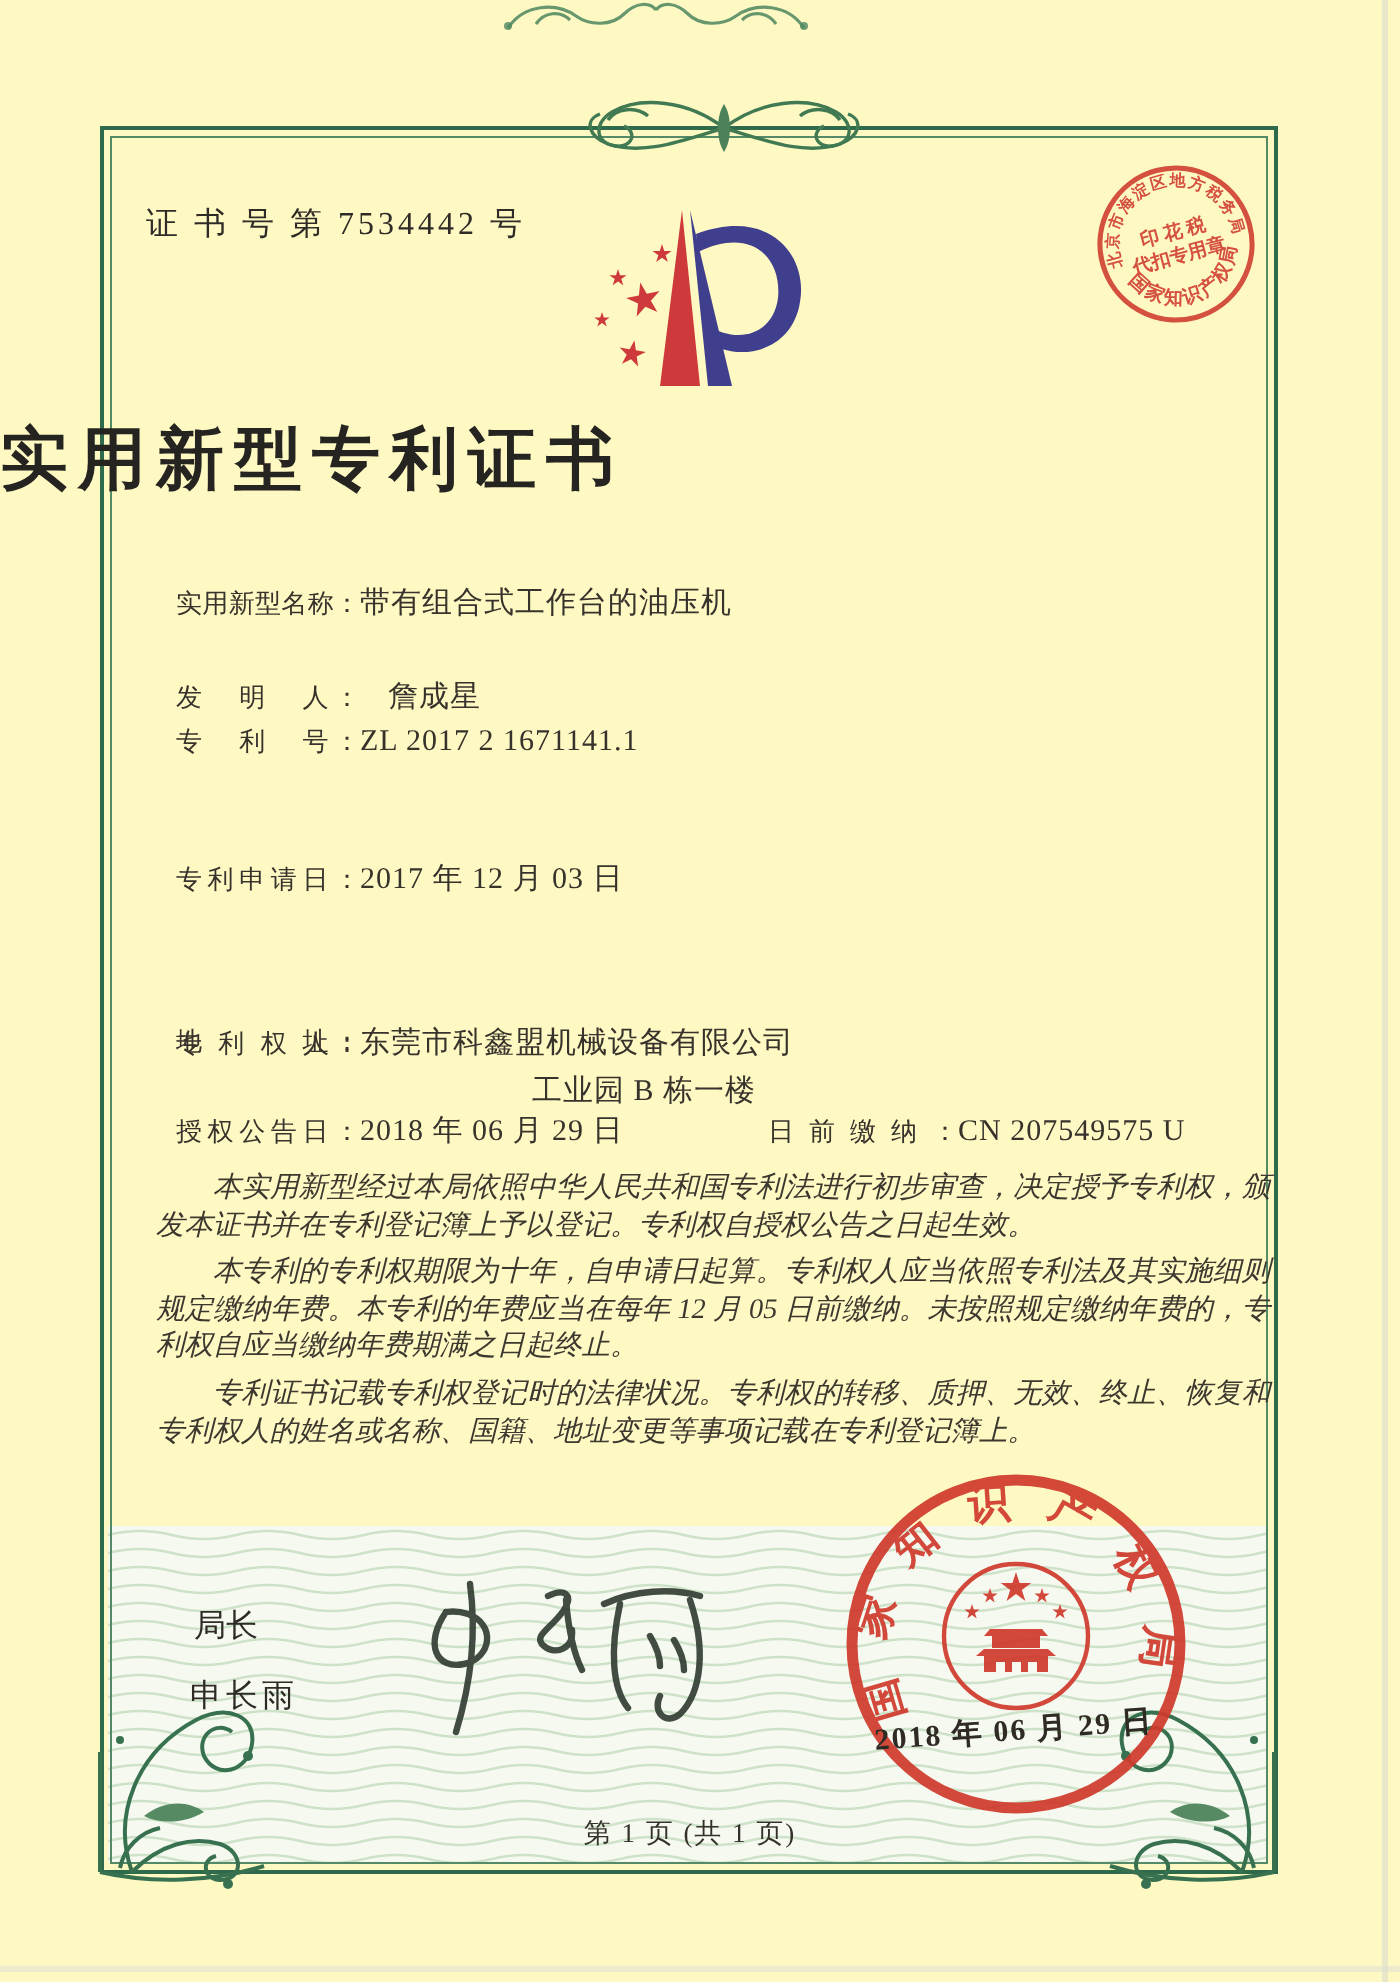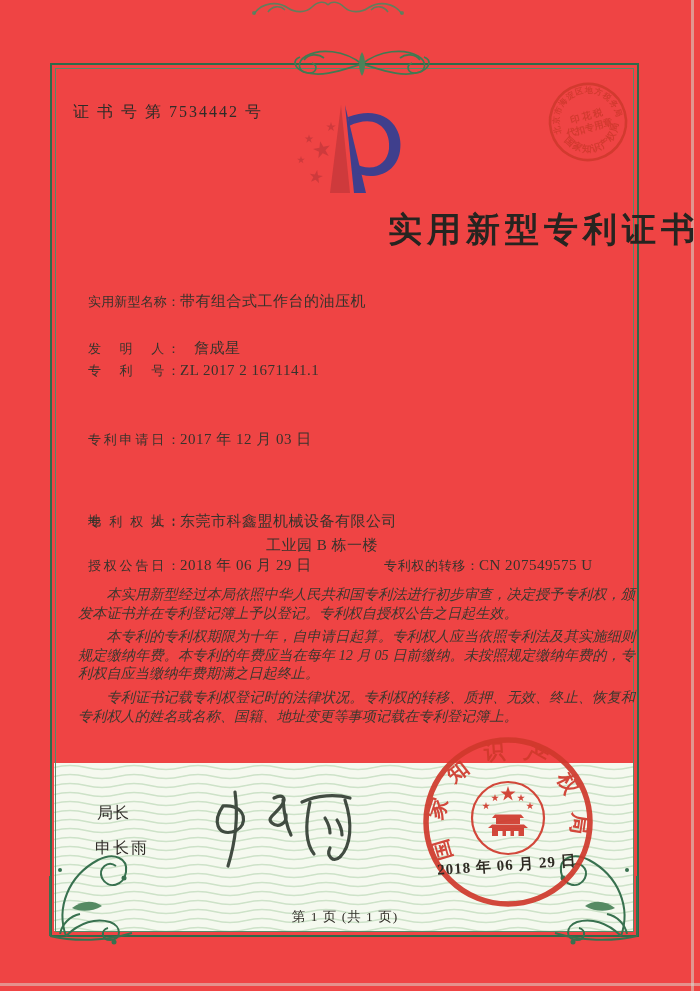--- a/index.html
+++ b/index.html
@@ -1,32 +1,32 @@
 <!DOCTYPE html>
 <html><head>
 <meta charset="utf-8">
 <style>
   html,body{margin:0;padding:0;}
   body{width:700px;height:991px;position:relative;background:#fdfcf8;
        font-family:"Liberation Serif","DejaVu Serif",serif;overflow:hidden;}
-  .page{position:absolute;inset:0;background:#ef4444;}
+  .page{position:absolute;inset:0;background:#fef9c3;}
   
   .edge-r{position:absolute;right:6px;top:0;width:3px;height:100%;background:#d6d9ce;opacity:.55;}
   .edge-b{position:absolute;left:0;bottom:5px;width:100%;height:3px;background:#dcded4;opacity:.5;}
   
   .frame{position:absolute;left:50px;top:63px;width:585px;height:870px;
          border:2.5px solid #2d6b4a;pointer-events:none;z-index:5;}
   .frame-inner{position:absolute;inset:3px;border:1px solid #558a68;}
   
   .band{position:absolute;left:54px;top:763px;width:579px;height:168px;z-index:1;}
   
   .orn{position:absolute;z-index:2;}
   
   .certno{position:absolute;left:73px;top:102px;font-size:16px;letter-spacing:2px;color:#2f2c28;z-index:6;}
-  .title{position:absolute;left:0;top:207px;width:700px;text-align:right;font-size:34px;
+  .title{position:absolute;left:0;top:207px;width:700px;text-align:left;font-size:34px;
          font-weight:600;letter-spacing:5px;color:#262420;z-index:6;}
   .fields{position:absolute;left:88px;top:0;width:560px;z-index:6;}
   .frow{position:absolute;display:flex;align-items:baseline;color:#37332c;}
   .flabel{display:inline-block;width:92px;font-size:13px;flex:none;text-align:justify;text-align-last:justify;}
   .fvalue{font-size:15px;letter-spacing:.5px;white-space:nowrap;}
   .addr2{position:absolute;left:178px;font-size:15px;color:#37332c;letter-spacing:.5px;z-index:6;}
   .paras{position:absolute;left:78px;top:585px;width:557px;z-index:6;color:#3c382f;}
   .paras p{margin:0 0 5px 0;font-size:14.2px;line-height:18.6px;text-indent:2em;
            text-align:justify;font-style:italic;}
   .director-label{position:absolute;left:97px;top:803px;font-size:16px;color:#2e2b27;z-index:6;}
@@ -167,21 +167,21 @@
     <div class="frow" style="top:476px;margin-top:36px;">
       <span class="flabel">专 利 权 人：</span>
       <span class="fvalue">东莞市科鑫盟机械设备有限公司</span>
     </div>
     <div class="frow" style="top:512px;">
       <span class="flabel">地　　　址：</span>
     </div>
     <div class="frow" style="top:556px;">
       <span class="flabel">授权公告日：</span>
       <span class="fvalue" style="width:190px;flex:none;">2018 年 06 月 29 日</span>
-      <span class="flabel" style="width:95px;margin-left:14px;">专利权的转移：</span>
+      <span class="flabel" style="width:95px;margin-left:14px;">日前缴纳：</span>
       <span class="fvalue">CN 207549575 U</span>
     </div>
   </div>
   <div class="addr2" style="top:536px;left:266px;">工业园 B 栋一楼</div>
 
   <div class="paras">
     <p>本实用新型经过本局依照中华人民共和国专利法进行初步审查，决定授予专利权，颁发本证书并在专利登记簿上予以登记。专利权自授权公告之日起生效。</p>
     <p>本专利的专利权期限为十年，自申请日起算。专利权人应当依照专利法及其实施细则规定缴纳年费。本专利的年费应当在每年 12 月 05 日前缴纳。未按照规定缴纳年费的，专利权自应当缴纳年费期满之日起终止。</p>
     <p>专利证书记载专利权登记时的法律状况。专利权的转移、质押、无效、终止、恢复和专利权人的姓名或名称、国籍、地址变更等事项记载在专利登记簿上。</p>
   </div>

